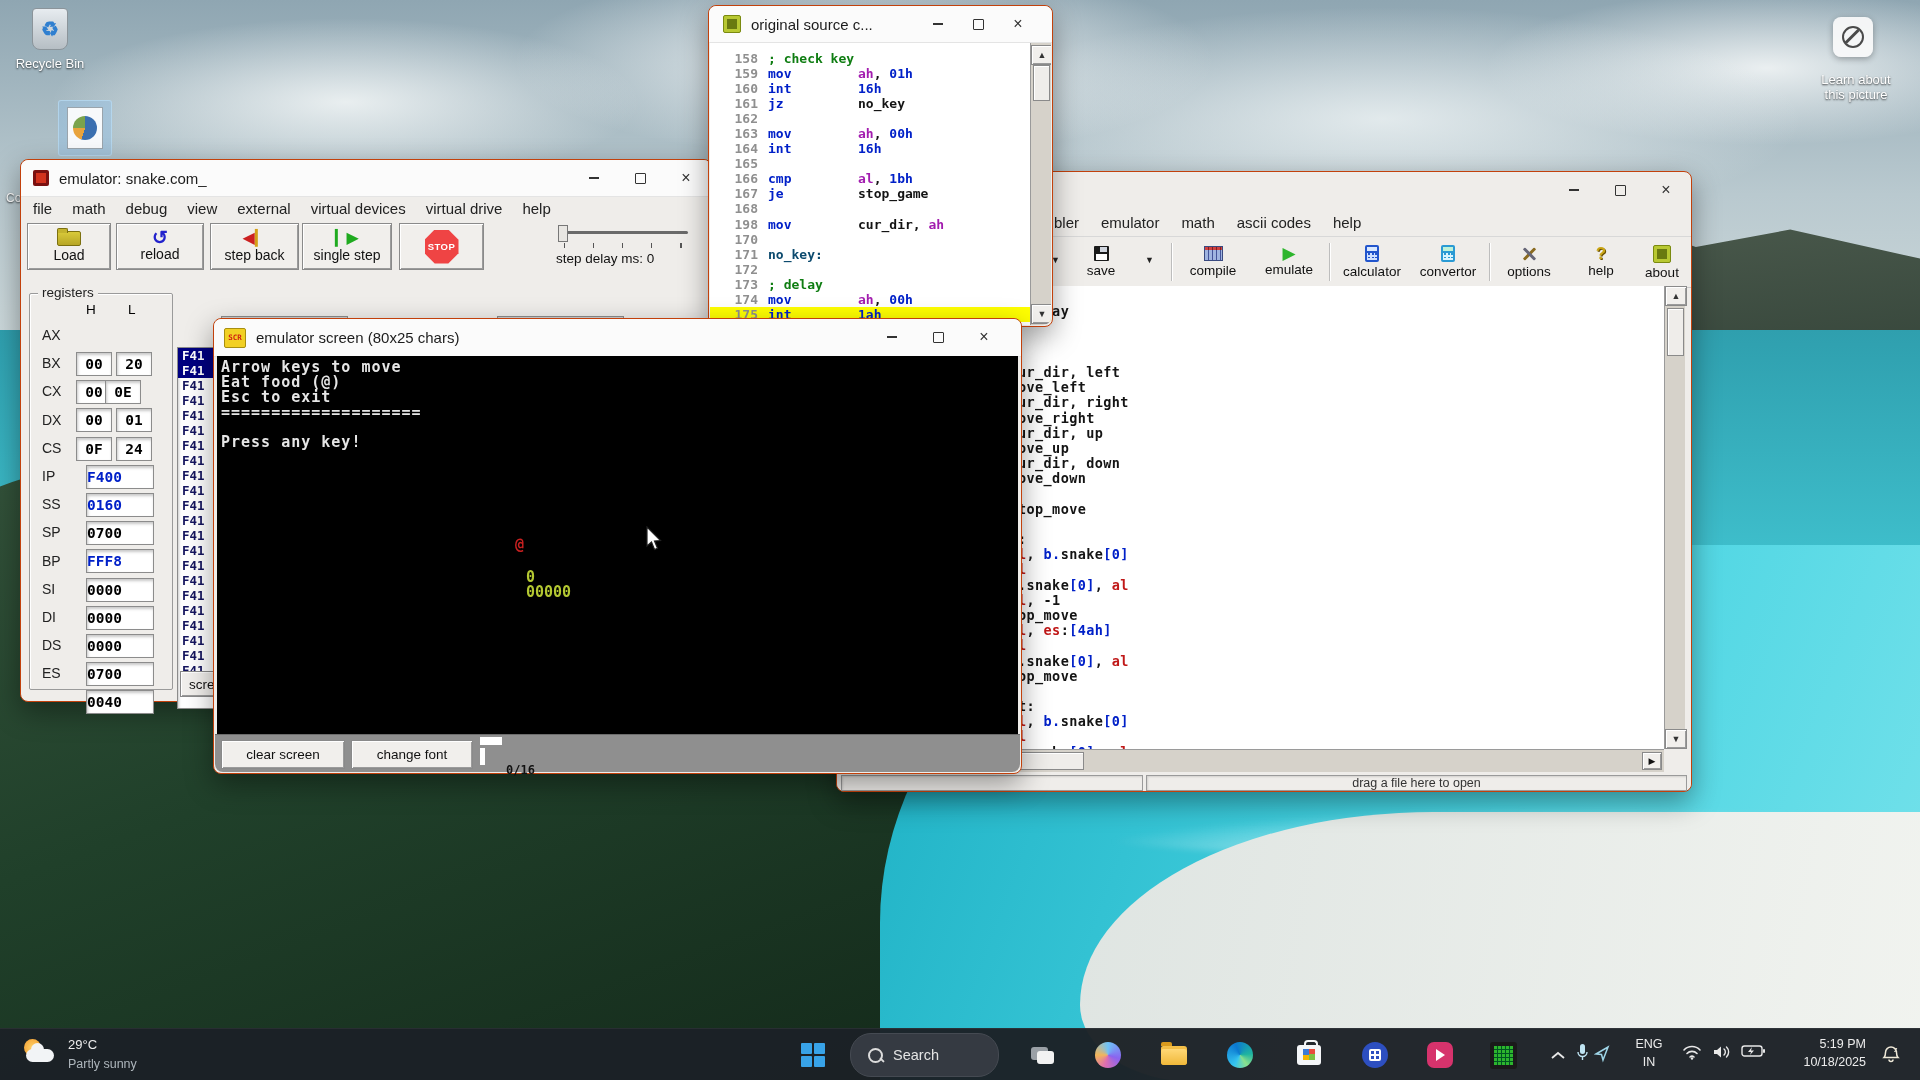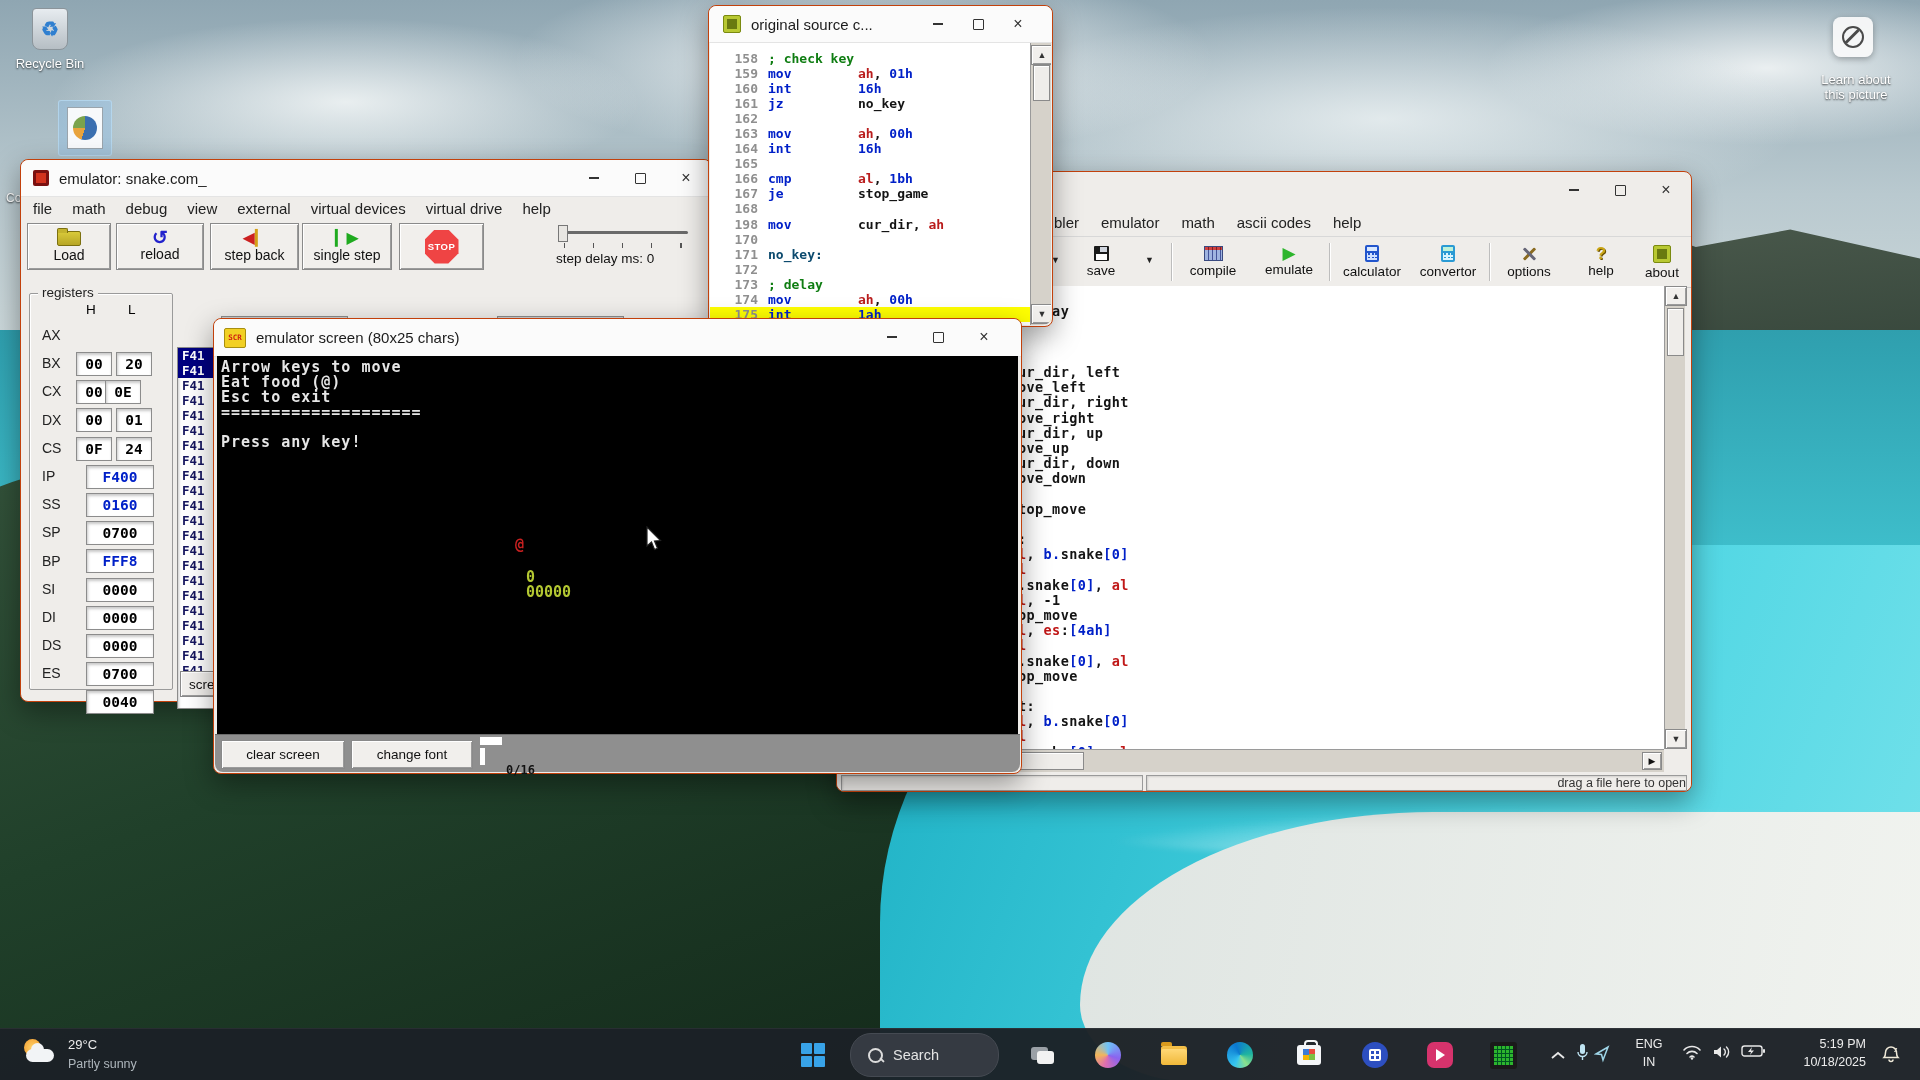--- a/index.html
+++ b/index.html
@@ -52,36 +52,36 @@
   .ico-red{color:#cc2020;font-size:16px;line-height:14px;}
   .ico-bar-y{color:#d4a017;font-size:15px;line-height:14px;}
   .ico-green{color:#1faa1f;font-size:16px;line-height:14px;}
   .stop-oct{width:34px;height:34px;background:#ef4444;clip-path:polygon(30% 0,70% 0,100% 30%,100% 70%,70% 100%,30% 100%,0 70%,0 30%);display:flex;align-items:center;justify-content:center;color:#fff;font-size:9.5px;font-weight:bold;letter-spacing:.5px;font-family:"Liberation Sans",sans-serif;}
   .addr-box{position:absolute;top:128px;width:125px;height:25px;font-size:15px;text-align:center;line-height:25px;}
   .grpbox{position:absolute;border:1px solid #9a9a9a;border-radius:2px;box-shadow:inset 1px 1px 0 #fff;}
   .grp-legend{position:absolute;left:8px;top:-9px;background:#efedea;padding:0 4px;font-size:13.5px;color:#222;}
   .reg-row{position:absolute;left:0;width:100%;height:24px;}
   .reg-name{position:absolute;left:12px;top:3px;font-size:14px;color:#222;}
   .reg-box8{position:absolute;top:0;width:34px;height:22px;font-size:14.5px;line-height:22px;text-align:center;}
-  .reg-box16{position:absolute;left:56px;top:0;width:66px;height:22px;font-size:14.5px;line-height:22px;text-align:center;}
+  .reg-box16{position:absolute;left:56px;top:0;width:66px;height:22px;font-size:14.5px;line-height:22px;}
   .blue-val{color:#0020c8;}
   .disasm{font-size:12.5px;line-height:15px;color:#14145e;}
   .disasm-row{height:15px;padding-left:4px;}
   .disasm-sel{background:#000080;color:#fff;}
   
   .src-body{position:absolute;left:1px;top:37px;right:1px;bottom:1px;background:#fff;border-radius:0 0 8px 8px;overflow:hidden;}
   .src-line{position:relative;height:15.05px;font-size:13px;font-family:"DejaVu Sans Mono",monospace;font-weight:bold;}
   .src-line .ln{position:absolute;left:2px;width:46px;text-align:right;color:#8f8f8f;}
   .src-line .colA{position:absolute;left:58px;white-space:pre;}
   .src-line .colB{position:absolute;left:148px;white-space:pre;}
   .src-line.hl{background:#ffff00;}
   .c-comment{color:#0f7d12;}
   .c-mn{color:#0020c8;}
   .c-label{color:#0c4a6e;}
-  .c-reg{color:#b91c1c;}
+  .c-reg{color:#a21caf;}
   .c-num{color:#0020c8;}
   .c-pl{color:#141414;}
   .sb-v{position:absolute;background:#d6d2ca;border-left:1px solid #9a9a9a;}
   .sb-btn{position:absolute;left:0;width:100%;height:18px;font-size:9px;display:flex;align-items:center;justify-content:center;color:#333;}
   .sb-thumb{position:absolute;left:2px;width:15px;background:#efedea;border:1px solid #8a8a8a;box-shadow:inset 1px 1px 0 #fff;}
   
   .scr-icon{width:20px;height:18px;background:#f2d024;border:1px solid #a88f10;border-radius:2px;color:#d02010;font-size:7.5px;font-weight:bold;display:flex;align-items:center;justify-content:center;font-family:"DejaVu Sans Mono",monospace;}
   .term{position:absolute;left:3px;top:37px;width:801px;height:380px;background:#000;overflow:hidden;}
   .term-line{position:relative;height:15.1px;white-space:pre;font-size:15px;letter-spacing:1px;line-height:15.1px;font-family:"DejaVu Sans Mono",monospace;font-weight:bold;}
   .c-w{color:#e6e6e6;}
@@ -290,21 +290,21 @@
     <div class="sb-thumb" style="top:22px;height:46px;"></div>
     <div class="sb-btn btn3d" style="bottom:0;">▼</div>
   </div>
 
   <div class="abs" style="left:1px;top:577px;width:826px;height:22px;background:#d6d2ca;border-top:1px solid #9a9a9a;">
     <div class="sb-thumb" style="left:2px;top:2px;height:16px;width:242px;"></div>
     <div class="btn3d abs" style="right:2px;top:2px;width:18px;height:16px;font-size:9px;display:flex;align-items:center;justify-content:center;">▶</div>
   </div>
   <div class="ed-status">
     <div class="status-cell" style="left:4px;width:300px;"></div>
-    <div class="status-cell" style="left:309px;right:4px;text-align:right;line-height:14px;">drag a file here to open</div>
+    <div class="status-cell" style="left:309px;right:4px;text-align:center;line-height:14px;">drag a file here to open</div>
   </div>
 </div>
 
 <div class="win" style="left:20px;top:159px;width:690px;height:541px;z-index:20;">
   <div class="titlebar">
     <span class="chip chip-red" style="margin-left:12px;"></span>
     <span style="margin-left:10px;">emulator: snake.com_</span>
   </div>
   <div class="cap-btns">
     <div class="cap-btn">

